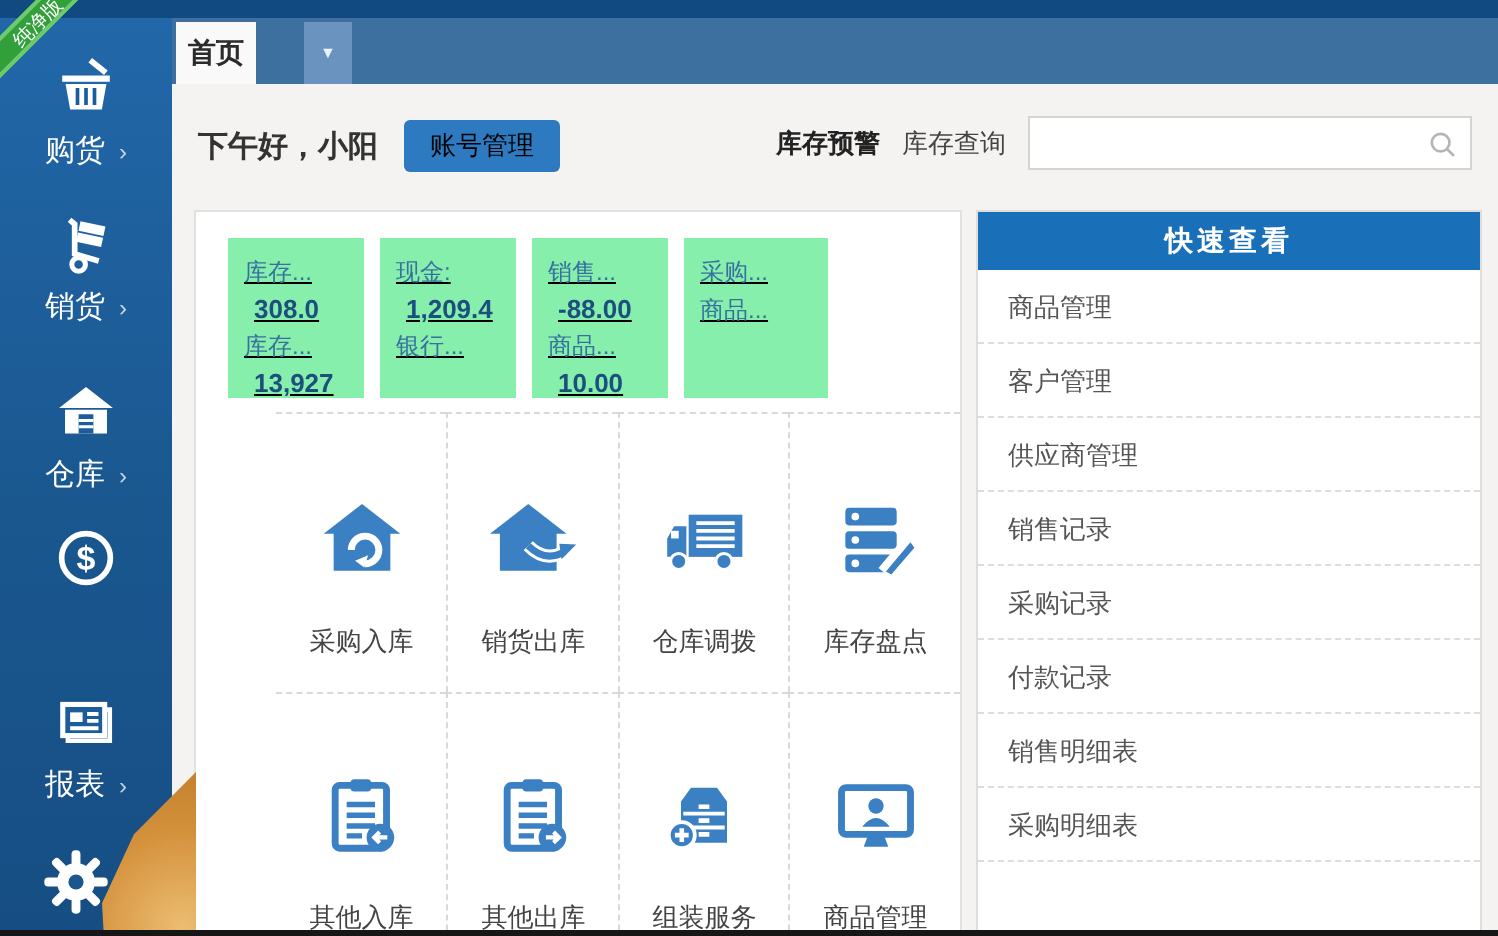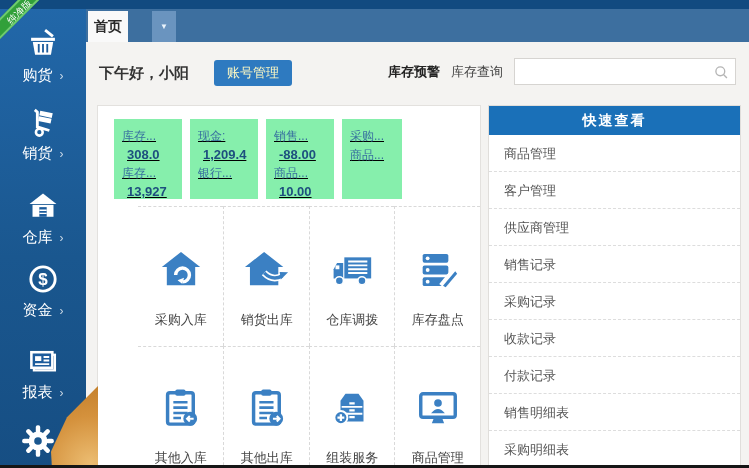--- a/index.html
+++ b/index.html
@@ -29,37 +29,37 @@
   .tab-active { position:absolute; left:2px; top:2px; width:40px; height:31px; background:#f9f9f9;
                 color:#2b2b2b; font-size:14px; font-weight:bold; display:flex; align-items:center;
                 justify-content:center; cursor:pointer; }
   .tab-dd { position:absolute; left:66px; top:2px; width:24px; height:31px; background:#6a94bf;
             color:#eaf3fb; font-size:8px; display:flex; align-items:center; justify-content:center; cursor:pointer; }
 
   
   .content { position:absolute; left:86px; top:42px; right:0; bottom:0; background:#f4f3f1; }
   .greet-row { position:absolute; left:13px; top:17px; height:28px; display:flex; align-items:center; gap:13px; }
   .greeting { font-size:15px; font-weight:bold; color:#333; }
-  .account-btn { background:#2e7ac0; color:#fef9c3; font-size:13px; padding:4px 13px; border:none;
-                 border-radius:3px; cursor:pointer;margin-left:12px; }
+  .account-btn { background:#2e7ac0; color:#000000; font-size:13px; padding:4px 13px; border:none;
+                 border-radius:3px; cursor:pointer; }
   .query-row { position:absolute; right:13px; top:16px; display:flex; align-items:center; gap:11px; }
   .alert-label { font-size:13px; font-weight:bold; color:#222; }
   .query-label { font-size:13px; color:#444; }
   .search-box { position:relative; width:222px; height:27px; background:#fff; border:1px solid #d6d4d1; }
   .search-box input { width:100%; height:100%; border:none; outline:none; padding:0 26px 0 8px;
                       font-size:13px; background:transparent; }
   .search-box svg { position:absolute; right:5px; top:5px; }
 
   
   .main-panel { position:absolute; left:11px; top:63px; width:384px; height:530px;
                 background:#fff; border:1px solid #e3e1de; }
   .stats { display:flex; gap:8px; padding:13px 0 0 16px; height:100px; }
   .stat-card { width:68px; height:80px; background:#86efac; padding:8px 0 0 8px;
                overflow:hidden; white-space:nowrap;text-decoration:underline; }
-  .stat-card.small { width:60px; }
+  .stat-card.small { width:72px; }
   .stat-label { font-size:12px; color:#38719f; line-height:1.55; }
   .stat-value { font-size:13px; color:#1d4f7e; font-weight:bold; line-height:1.45; padding-left:5px; }
   .grid { position:absolute; left:0; top:100px; width:382px; }
   .grid-row { display:flex; }
   .cell { width:95.5px; height:140px; border-top:1px dashed #d9d9d9; border-left:1px dashed #d9d9d9;
           display:flex; flex-direction:column; align-items:center; cursor:pointer; background:#fff; }
   .cell:first-child { border-left:none;margin-left:40px; }
   .grid-row1 .cell { padding-top:40px; }
   .grid-row2 .cell { height:190px; padding-top:38px; }
   .cell-label { margin-top:14px; font-size:13px; color:#444; }
@@ -121,21 +121,20 @@
       </span>
       <div class="side-label"><span>仓库</span><span class="chev">›</span></div>
     </div>
     <div class="side-item" style="top:262px">
       <span>
         <svg width="34" height="34" viewBox="0 0 24 24">
           <circle cx="12" cy="12" r="8.6" fill="none" stroke="#fff" stroke-width="2"></circle>
           <text x="12" y="16.4" font-size="12" font-weight="bold" fill="#fff" text-anchor="middle" font-family="Liberation Sans, sans-serif">$</text>
         </svg>
       </span>
-      <div class="side-label"><span>资金</span><span class="chev">›</span></div>
     </div>
     <div class="side-item" style="top:344px">
       <span>
         <svg width="34" height="34" viewBox="0 0 24 24">
           <rect x="5.6" y="7.6" width="14.8" height="11" fill="none" stroke="#fff" stroke-width="1.6"></rect>
           <rect x="3.8" y="5.8" width="14.8" height="11" fill="#1d5c9c" stroke="#fff" stroke-width="1.8"></rect>
           <rect x="6.4" y="8.6" width="4.4" height="3.4" fill="#fff"></rect>
           <path d="M12.4 9.2 h4 M12.4 11.6 h4 M6.4 14.2 h10" stroke="#fff" stroke-width="1.4"></path>
         </svg>
       </span>
@@ -321,21 +320,20 @@
       </div>
     </div>
 
     <div class="quick-panel">
       <div class="quick-header">快速查看</div>
       <div class="quick-item">商品管理</div>
       <div class="quick-item">客户管理</div>
       <div class="quick-item">供应商管理</div>
       <div class="quick-item">销售记录</div>
       <div class="quick-item">采购记录</div>
-      <div class="quick-item">收款记录</div>
       <div class="quick-item">付款记录</div>
       <div class="quick-item">销售明细表</div>
       <div class="quick-item">采购明细表</div>
     </div>
   </div>
 
   <div class="wallpaper"></div>
   <div class="bottom-edge"></div>
 </div>
 

